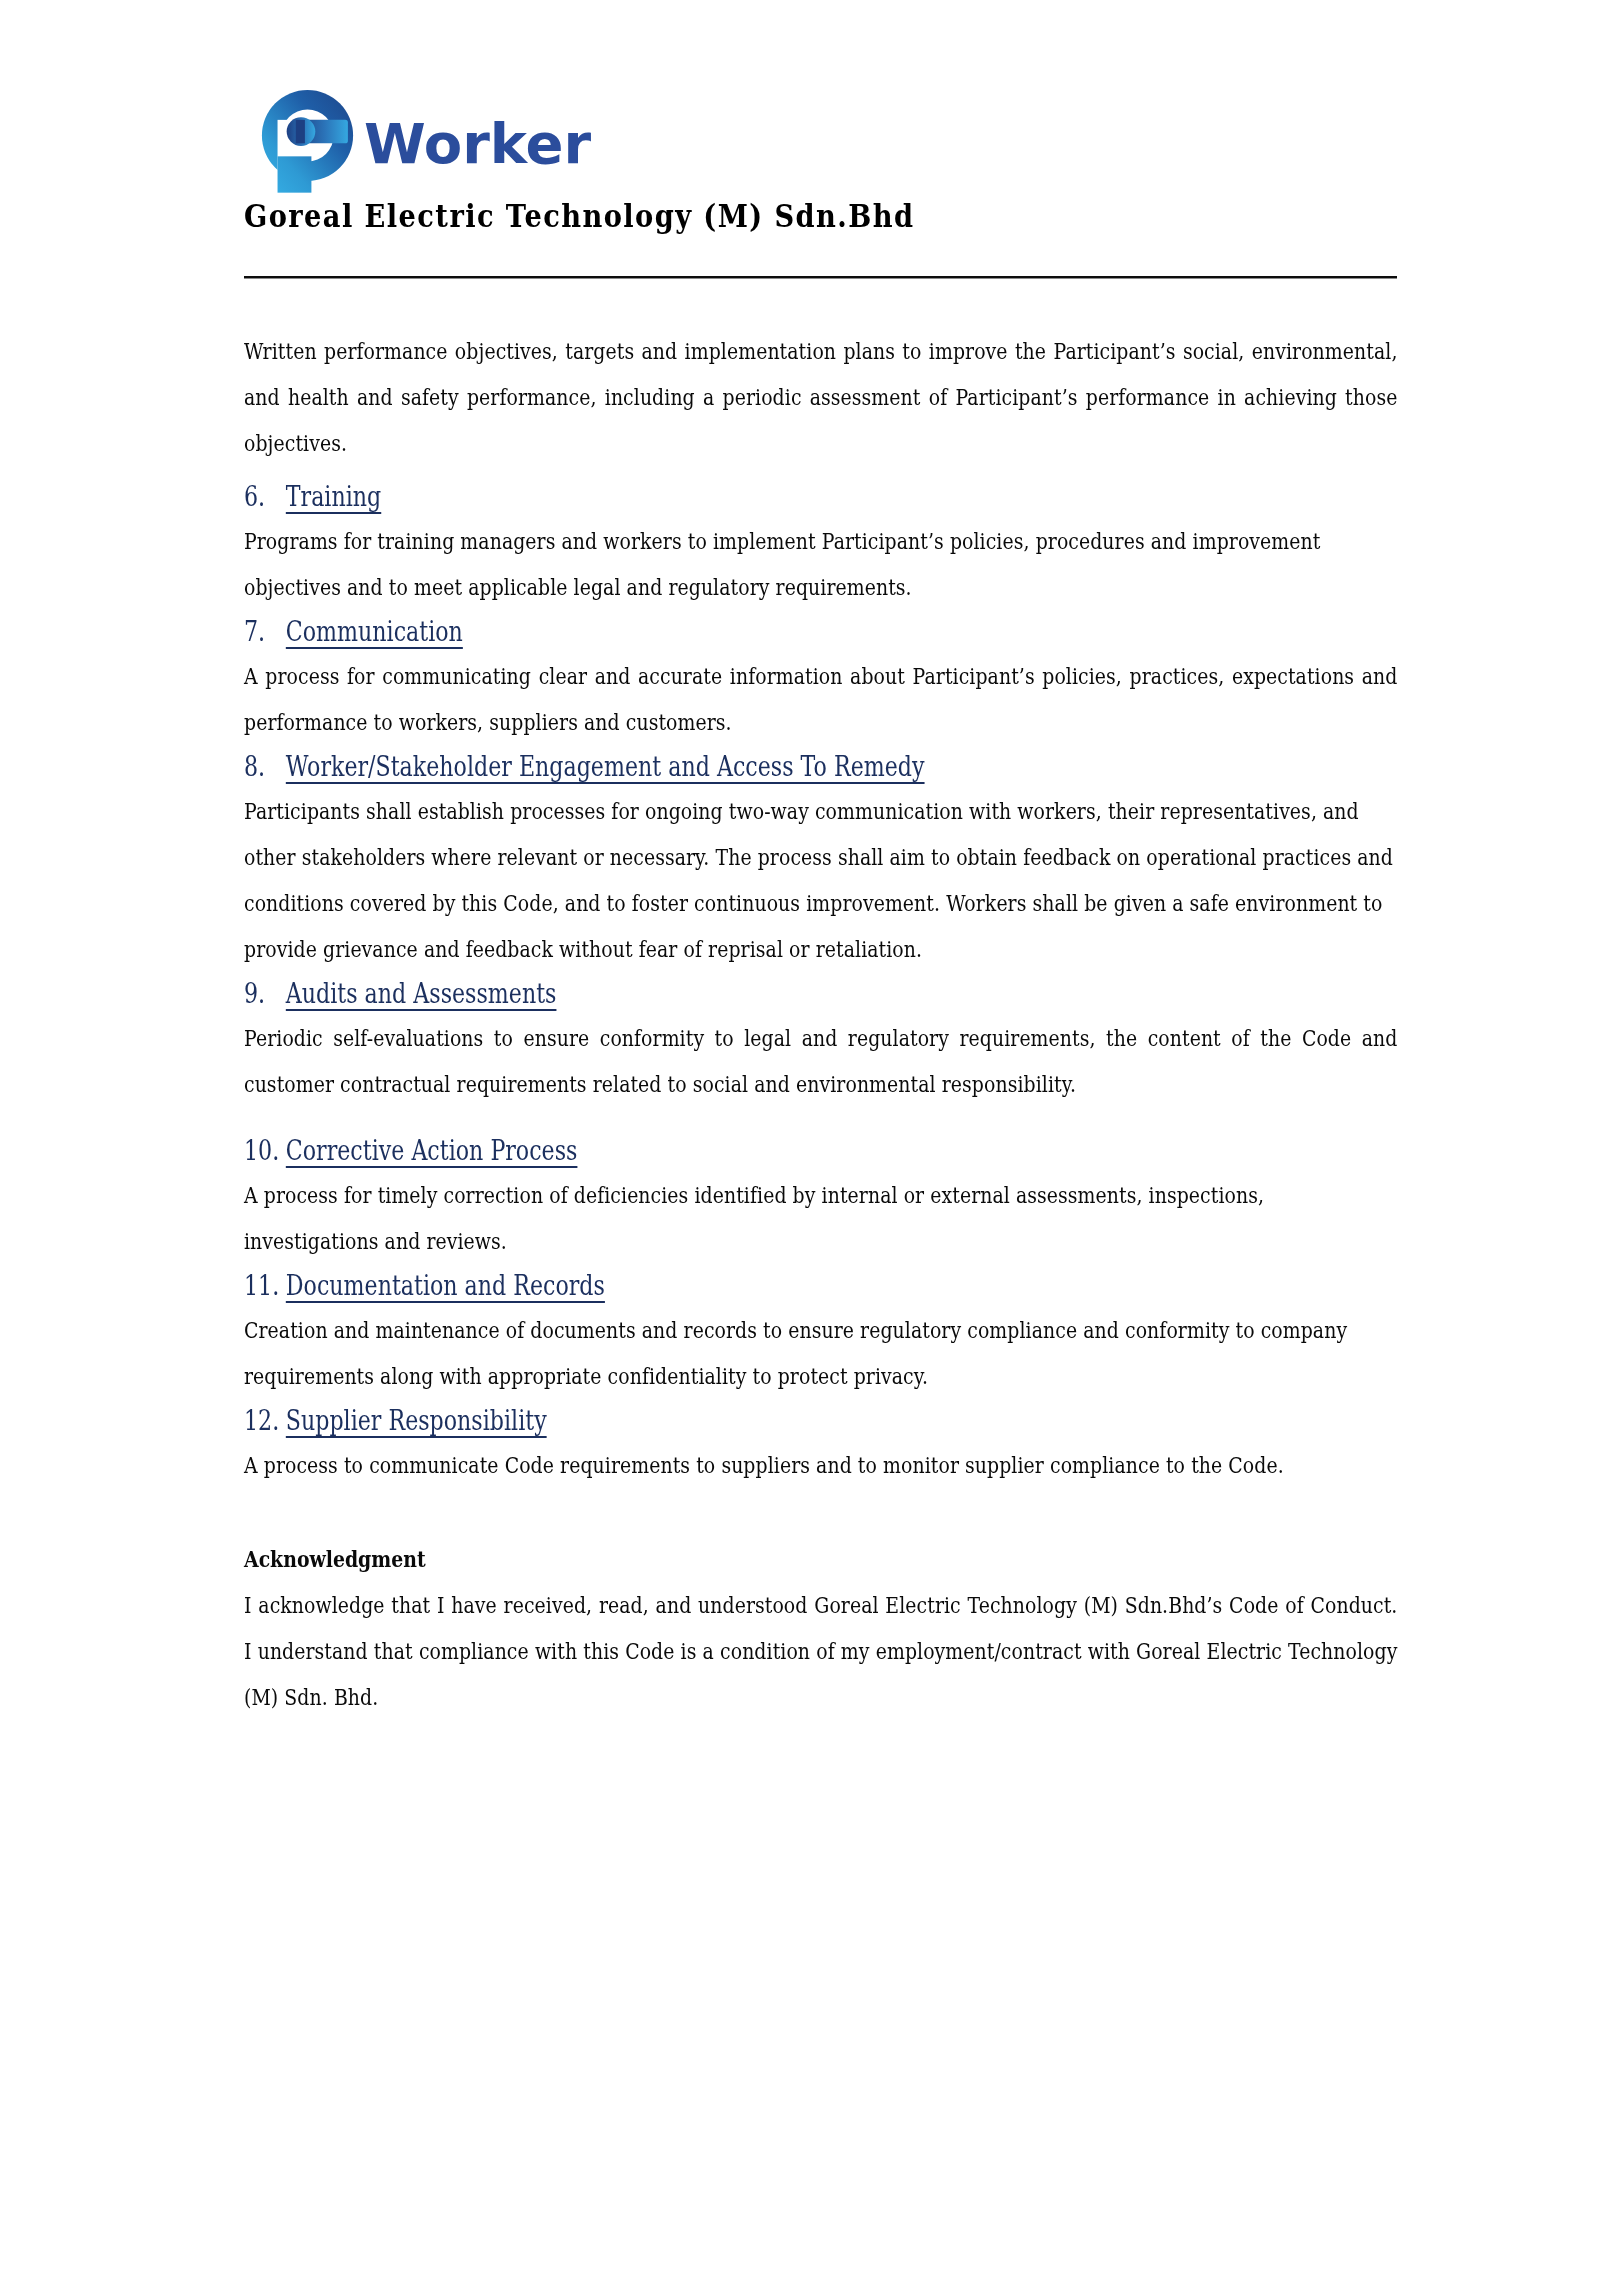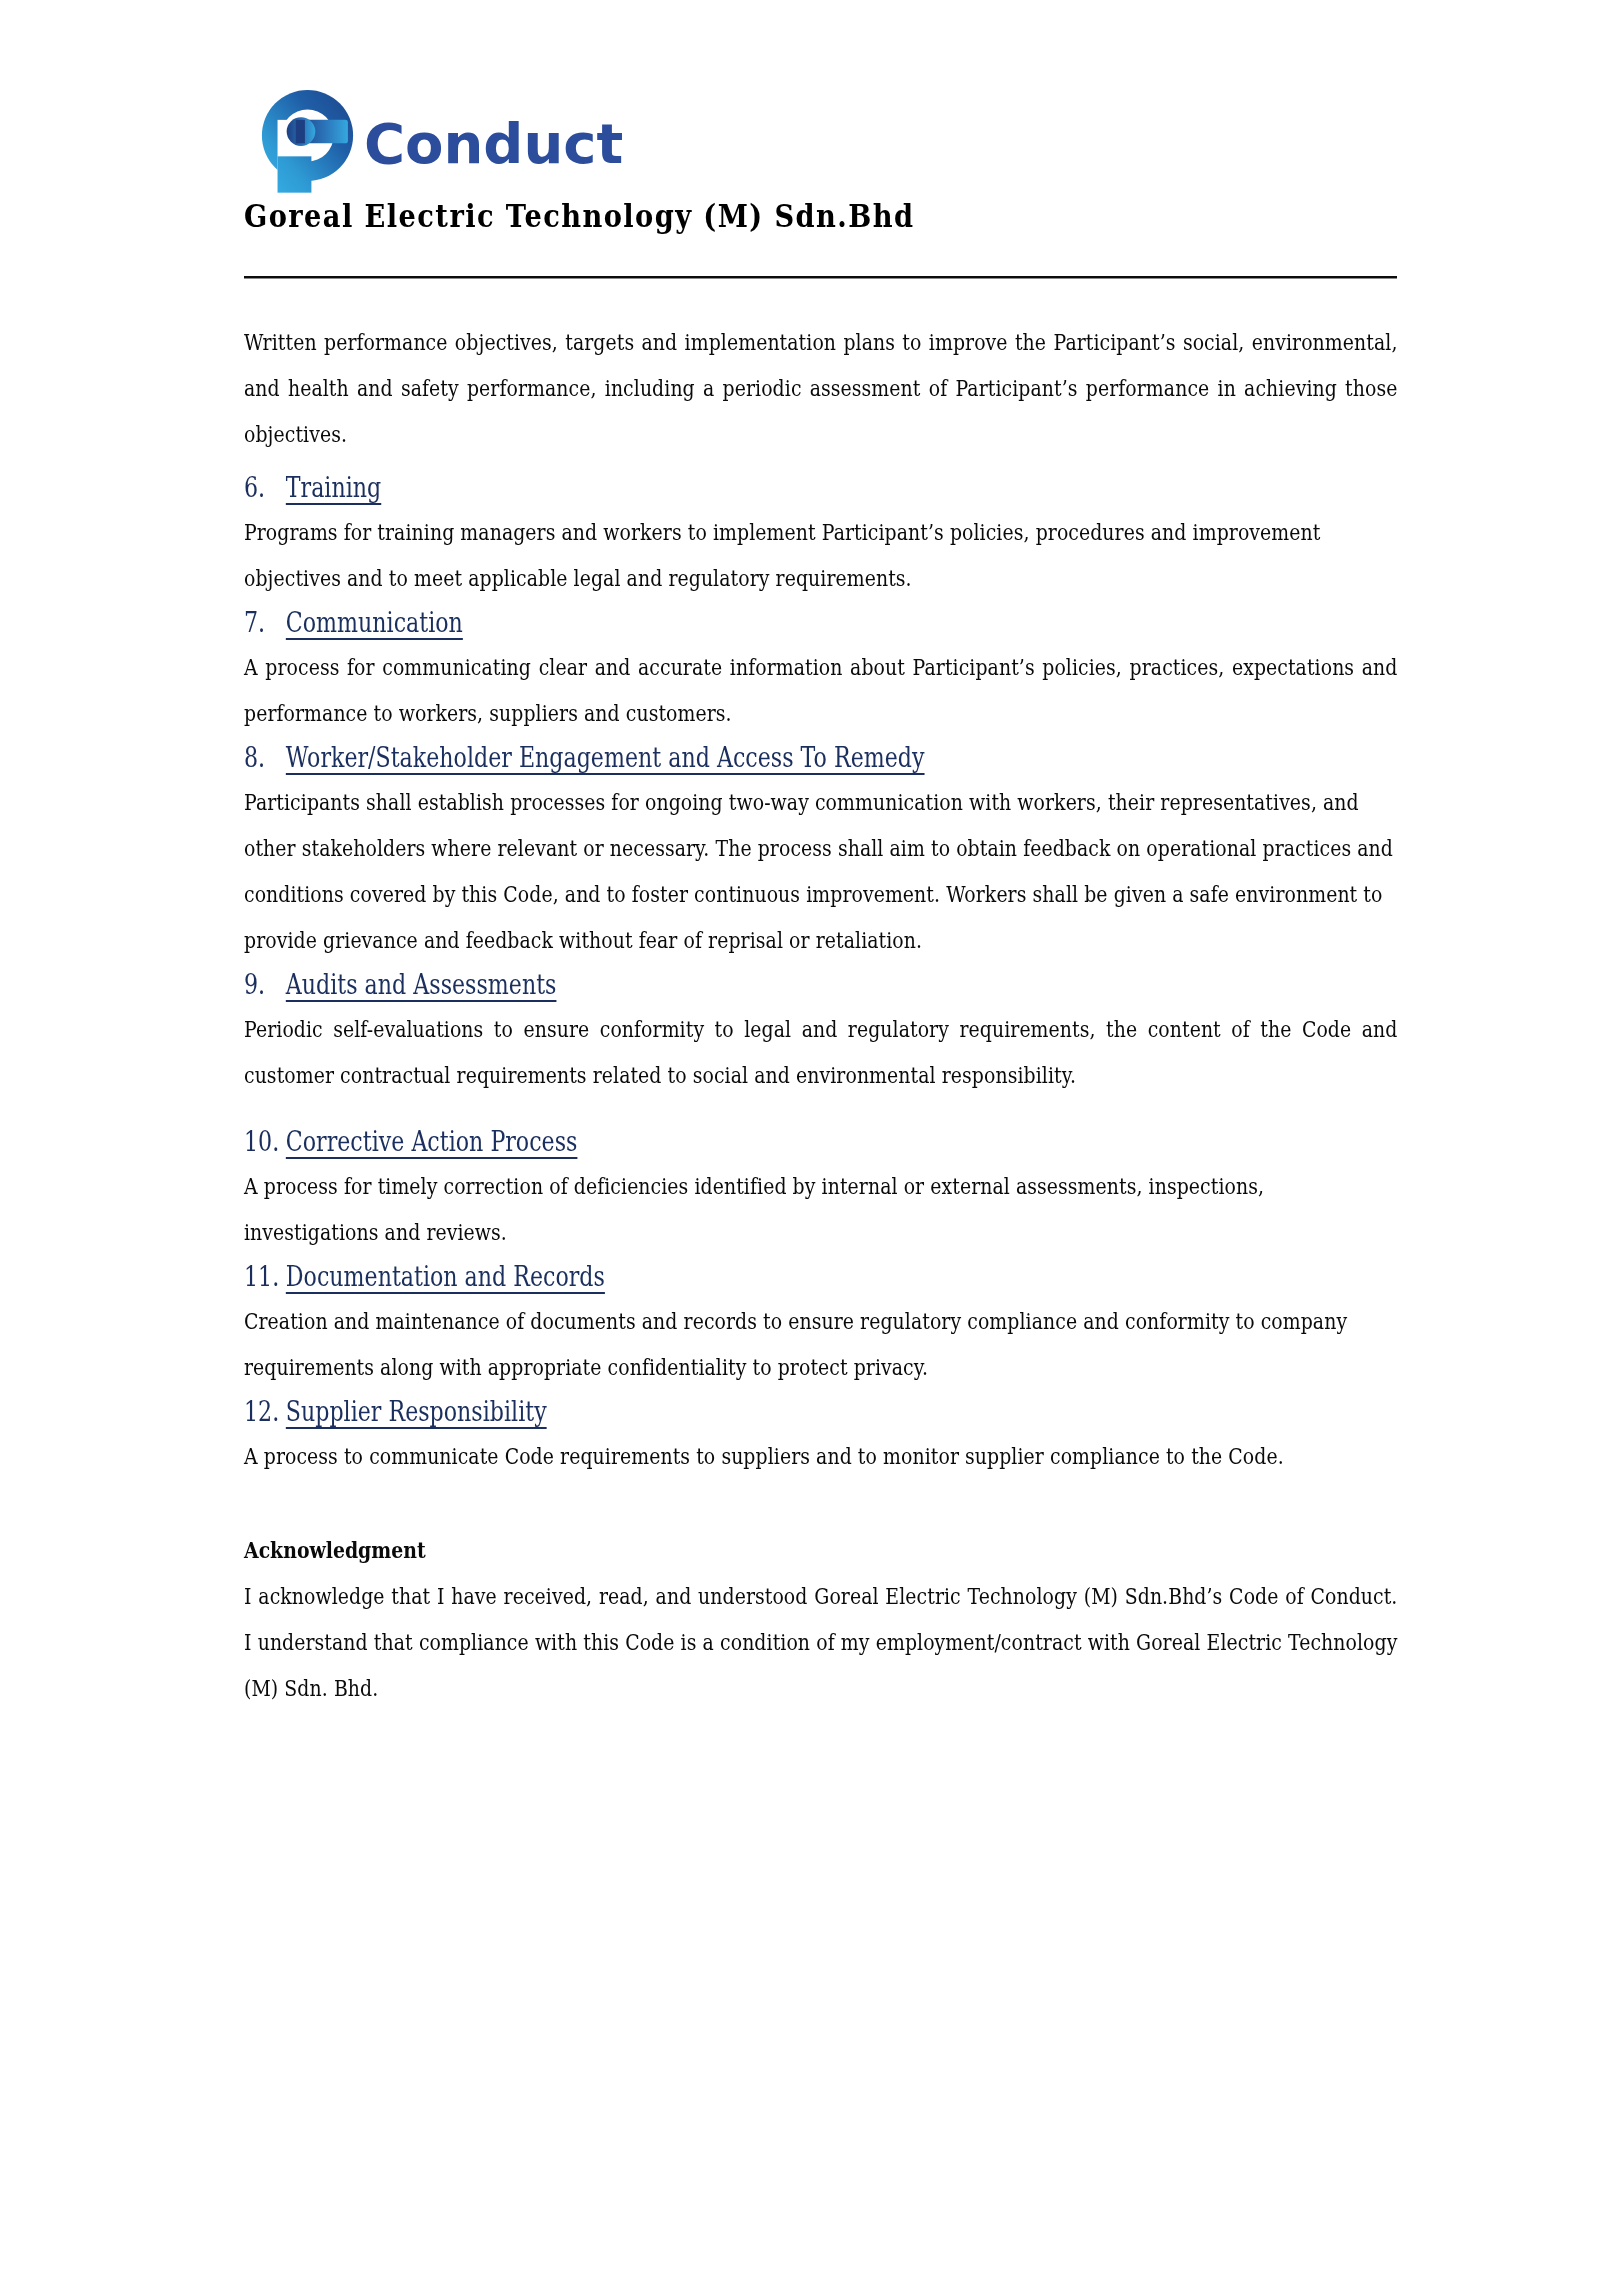--- a/index.html
+++ b/index.html
@@ -63,21 +63,21 @@
     width: 1153px;
     height: 0;
     border-top: 2px solid #0d0d0d;
     border-bottom: 0.7px solid #8a8a8a;
   }
 
   
   .content {
     position: absolute;
     left: 244px;
-    top: 319px;
+    top: 328px;
     width: 1153px;
   }
 
   .para {
     font-family: "DejaVu Serif", "Liberation Serif", serif;
     font-size: 23px;
     color: #0a0a0a;
     line-height: 46px;
     margin: 0;
     transform: scaleX(0.82);
@@ -163,21 +163,21 @@
             </mask>
           </defs>
           <g>
             <rect x="0" y="0" width="152" height="176" fill="url(#gRing)" mask="url(#mRing)"></rect>
             <rect x="58" y="64" width="80" height="36" rx="4" fill="url(#gBar)"></rect>
             <circle cx="66" cy="82" r="22" fill="url(#gBar)"></circle>
             <rect x="58" y="64" width="14" height="36" fill="#1d3f82"></rect>
           </g>
         </svg>
       </span>
-      <span class="logo-word">Conduct</span>
+      <span class="logo-word">Worker</span>
     </div>
     <div class="company-name">Goreal Electric Technology (M) Sdn.Bhd</div>
   </div>
 
   <div class="rule"></div>
 
   <div class="content">
 
     <p class="para justify">Written performance objectives, targets and implementation plans to improve the Participant’s social, environmental, and health and safety performance, including a periodic assessment of Participant’s performance in achieving those objectives.</p>
 

